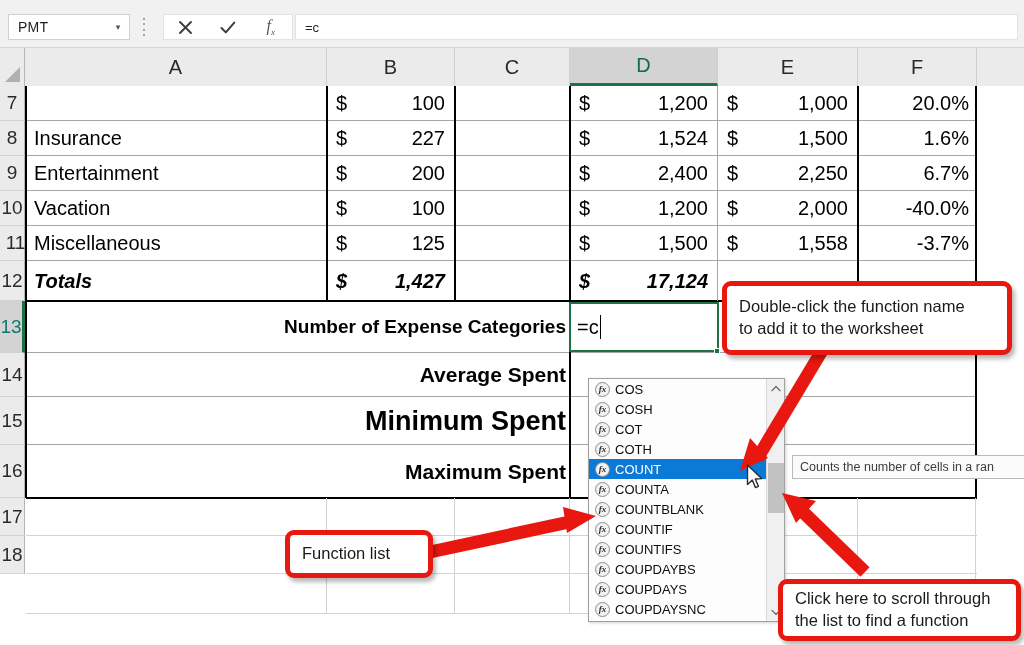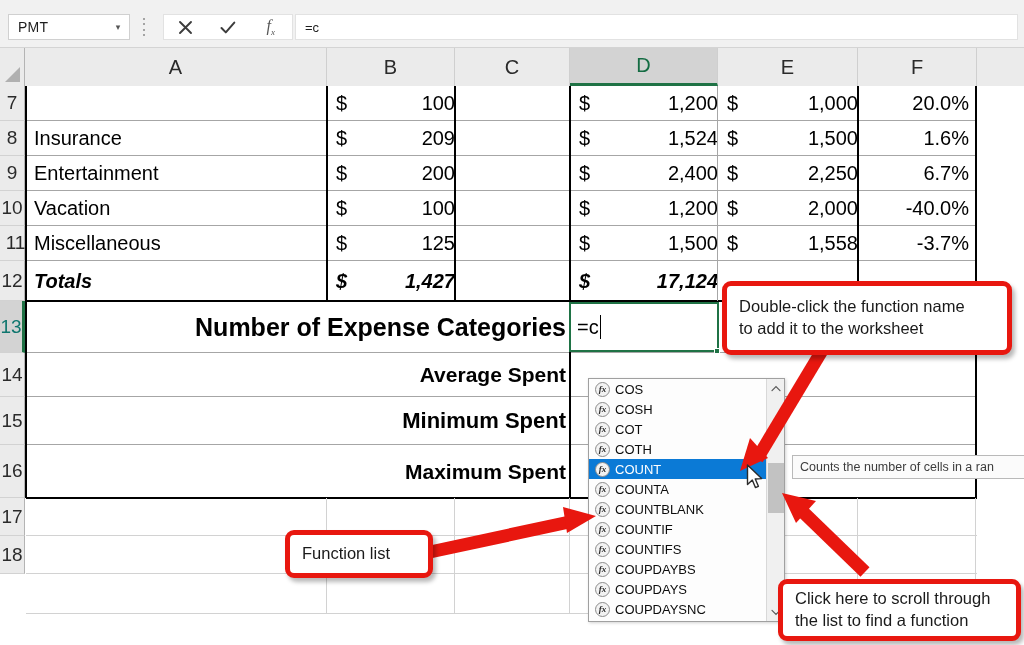--- a/index.html
+++ b/index.html
@@ -139,21 +139,21 @@
   .cell {
     position: absolute;
     display: flex; align-items: center;
     font-size: 20px;
     color: #000;
     background: #ffffff;
     overflow: hidden;
     white-space: nowrap;
   }
   .cell .cash { position: absolute; left: 8px; }
-  .cell .amt  { width: 100%; text-align: right; }
+  .cell .amt  { width: 100%; text-align: right; padding-right: 10px; }
   .pad-l { padding-left: 8px; }
   .r-al  { justify-content: flex-end; padding-right: 8px; }
   .bold  { font-weight: bold; }
   .ital  { font-style: italic; }
   .thinline { position: absolute; background: #d2d2d2; }
   .blackline { position: absolute; background: #000; }
   .greyline { position: absolute; background: #a6a6a6; }
 
   
   .selcell {
@@ -350,21 +350,21 @@
     </div>
     <div class="cell" style="left:719px;top:38px;width:139px;height:35px;">
       <span class="cash">$</span>
       <span class="amt">1,000</span>
     </div>
     <div class="cell r-al" style="left:859px;top:38px;width:118px;height:35px;">20.0%</div>
 
     <div class="cell pad-l" style="left:26px;top:73px;width:301px;height:35px;">Insurance</div>
     <div class="cell" style="left:328px;top:73px;width:127px;height:35px;">
       <span class="cash">$</span>
-      <span class="amt">209</span>
+      <span class="amt">227</span>
     </div>
     <div class="cell" style="left:456px;top:73px;width:114px;height:35px;"></div>
     <div class="cell" style="left:571px;top:73px;width:147px;height:35px;">
       <span class="cash">$</span>
       <span class="amt">1,524</span>
     </div>
     <div class="cell" style="left:719px;top:73px;width:139px;height:35px;">
       <span class="cash">$</span>
       <span class="amt">1,500</span>
     </div>
@@ -424,30 +424,30 @@
       <span class="amt">1,427</span>
     </div>
     <div class="cell" style="left:456px;top:213px;width:114px;height:40px;"></div>
     <div class="cell bold ital" style="left:571px;top:213px;width:147px;height:40px;">
       <span class="cash">$</span>
       <span class="amt">17,124</span>
     </div>
     <div class="cell" style="left:719px;top:213px;width:139px;height:40px;"></div>
     <div class="cell" style="left:859px;top:213px;width:118px;height:40px;"></div>
 
-    <div class="cell r-al bold" style="left:26px;top:254px;width:544px;height:50px;font-size:25px;padding-right:4px;">Number of Expense Categories</div>
+    <div class="cell r-al bold" style="left:26px;top:254px;width:544px;height:50px;font-size:19px;padding-right:4px;">Number of Expense Categories</div>
     <div class="cell" style="left:719px;top:254px;width:139px;height:50px;"></div>
     <div class="cell" style="left:859px;top:254px;width:118px;height:50px;"></div>
 
     <div class="cell r-al bold" style="left:26px;top:305px;width:544px;height:44px;font-size:21px;padding-right:4px;">Average Spent</div>
     <div class="cell" style="left:571px;top:305px;width:147px;height:44px;"></div>
     <div class="cell" style="left:719px;top:305px;width:139px;height:44px;"></div>
     <div class="cell" style="left:859px;top:305px;width:118px;height:44px;"></div>
 
-    <div class="cell r-al bold" style="left:26px;top:349px;width:544px;height:48px;font-size:22px;padding-right:4px;">Minimum Spent</div>
+    <div class="cell r-al bold" style="left:26px;top:349px;width:544px;height:48px;font-size:27px;padding-right:4px;">Minimum Spent</div>
     <div class="cell" style="left:571px;top:349px;width:147px;height:48px;"></div>
     <div class="cell" style="left:719px;top:349px;width:139px;height:48px;"></div>
     <div class="cell" style="left:859px;top:349px;width:118px;height:48px;"></div>
 
     <div class="cell r-al bold" style="left:26px;top:397px;width:544px;height:53px;font-size:21px;padding-right:4px;">Maximum Spent</div>
     <div class="cell" style="left:571px;top:397px;width:147px;height:53px;"></div>
     <div class="cell" style="left:719px;top:397px;width:139px;height:53px;"></div>
     <div class="cell" style="left:859px;top:397px;width:118px;height:53px;"></div>
 
     <div class="cell" style="left:26px;top:450px;width:301px;height:38px;"></div>

